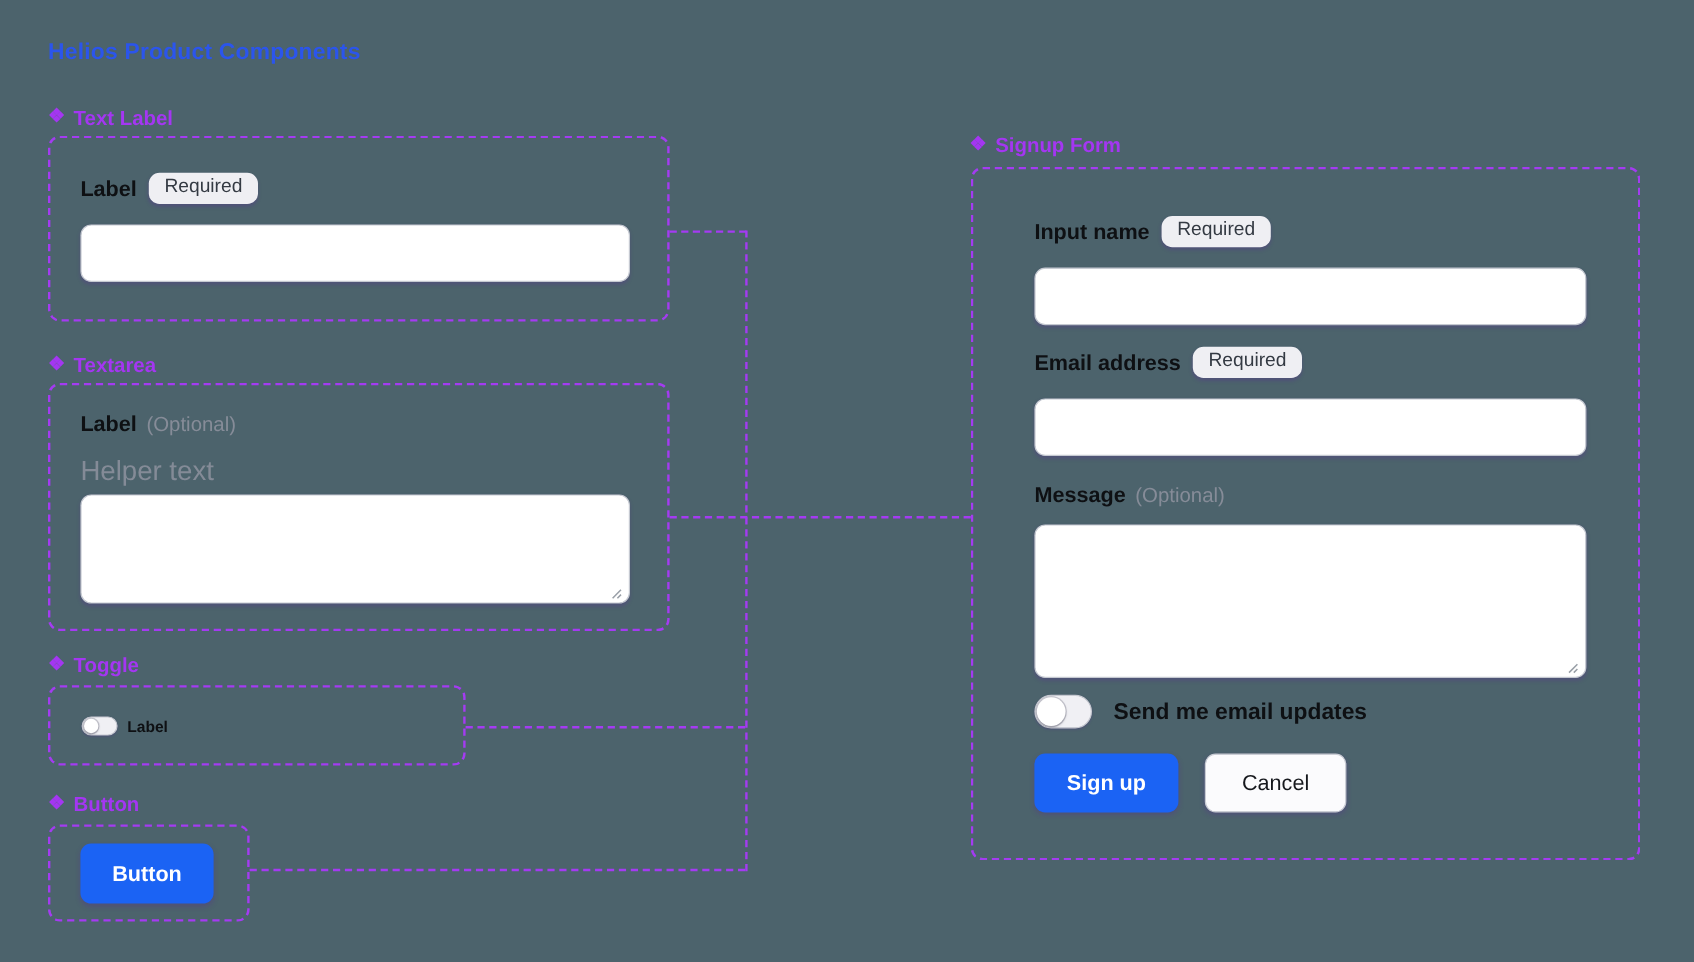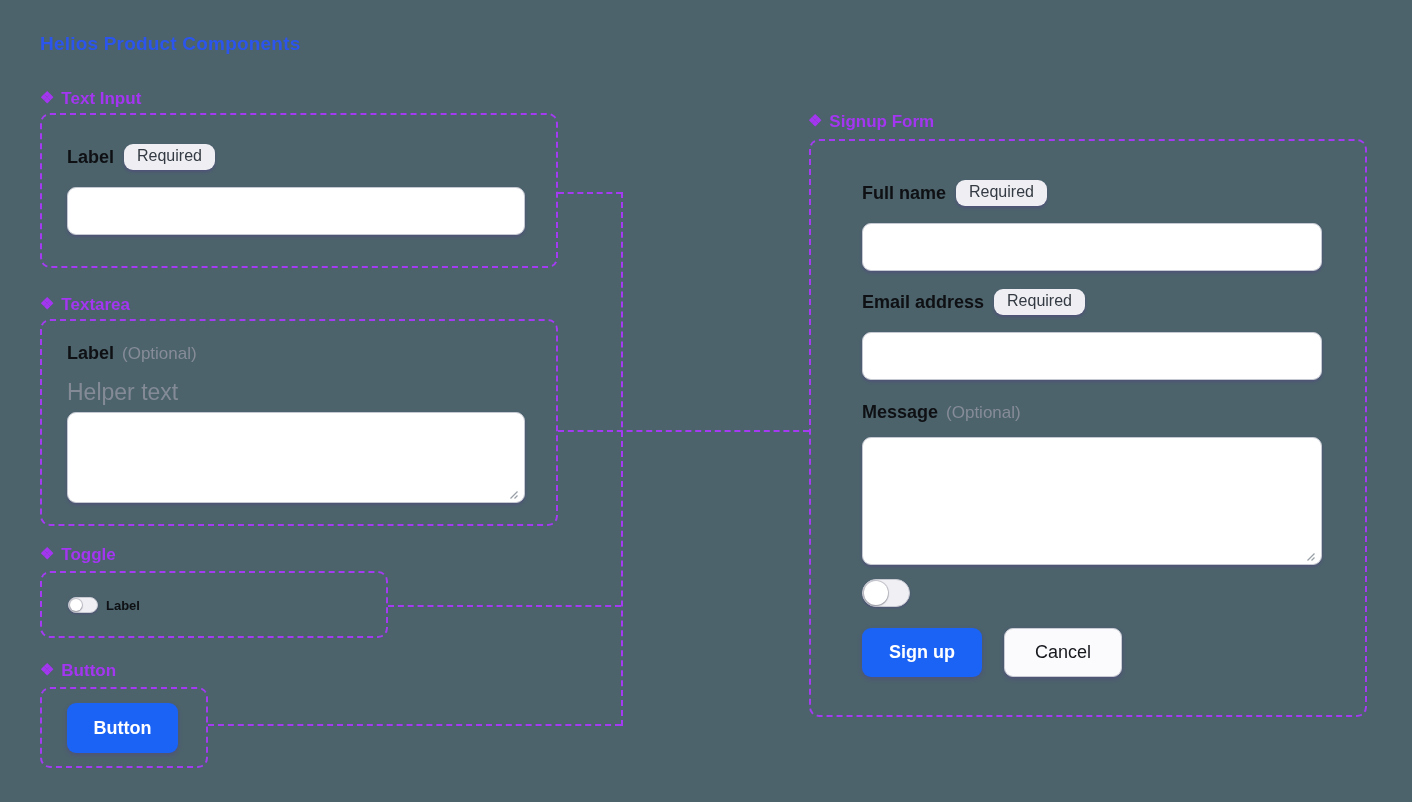--- a/index.html
+++ b/index.html
@@ -52,21 +52,21 @@
   <div class="conn-h" style="left:558px;top:192px;width:64px;"></div>
   <div class="conn-v" style="left:621px;top:192px;height:534px;"></div>
   <div class="conn-h" style="left:558px;top:430px;width:251px;"></div>
   <div class="conn-h" style="left:388px;top:605px;width:233px;"></div>
   <div class="conn-h" style="left:208px;top:724px;width:413px;"></div>
 
   <div class="page-title" style="left:40px;top:33px;color:#2B55EC;">Helios Product Components</div>
 
   <div class="comp-header" style="left:40px;top:89px;">
     <span class="dicon">❖</span>
-    <span>Text Input</span>
+    <span>Text Label</span>
   </div>
   <div class="frame" style="left:40px;top:113px;width:518px;height:155px;"></div>
   <div class="field-label" style="left:67px;top:144px;">
     <span>Label</span>
     <span class="badge">Required</span>
   </div>
   <input class="tbox" style="left: 67px; top: 187px; width: 458px; height: 48px;" placeholder="">
 
   <div class="comp-header" style="left:40px;top:295px;">
     <span class="dicon">❖</span>
@@ -101,21 +101,21 @@
   <button class="btn btn-primary" style="left:67px;top:703px;width:111px;height:50px;">Button</button>
 
 
   <div class="comp-header" style="left:808px;top:112px;">
     <span class="dicon">❖</span>
     <span>Signup Form</span>
   </div>
   <div class="frame" style="left:809px;top:139px;width:558px;height:578px;"></div>
 
   <div class="field-label" style="left:862px;top:180px;">
-    <span>Full name</span>
+    <span>Input name</span>
     <span class="badge">Required</span>
   </div>
   <input class="tbox" style="left: 862px; top: 223px; width: 460px; height: 48px;" placeholder="">
 
   <div class="field-label" style="left:862px;top:289px;">
     <span>Email address</span>
     <span class="badge">Required</span>
   </div>
   <input class="tbox" style="left: 862px; top: 332px; width: 460px; height: 48px;" placeholder="">
 
@@ -124,17 +124,18 @@
     <span class="opt">(Optional)</span>
   </div>
   <textarea class="tbox" style="left: 862px; top: 437px; width: 460px; height: 128px;" placeholder=""></textarea>
   <svg class="resize-handle" style="left:1303px;top:549px;" width="13" height="13" viewBox="0 0 13 13">
     <path d="M11.5 4.5 L4.5 11.5 M11.5 8.5 L8.5 11.5" stroke="#9AA0A8" stroke-width="1.3" fill="none"></path>
   </svg>
 
   <div class="toggle toggle-lg" style="left:862px;top:579px;">
     <div class="knob"></div>
   </div>
+  <div class="toggle-label-lg" style="left:928px;top:583px;">Send me email updates</div>
 
   <button class="btn btn-primary" style="left:862px;top:628px;width:120px;height:49px;">Sign up</button>
   <button class="btn btn-secondary" style="left:1004px;top:628px;width:118px;height:49px;">Cancel</button>
 
 </div>
 
 </body></html>

